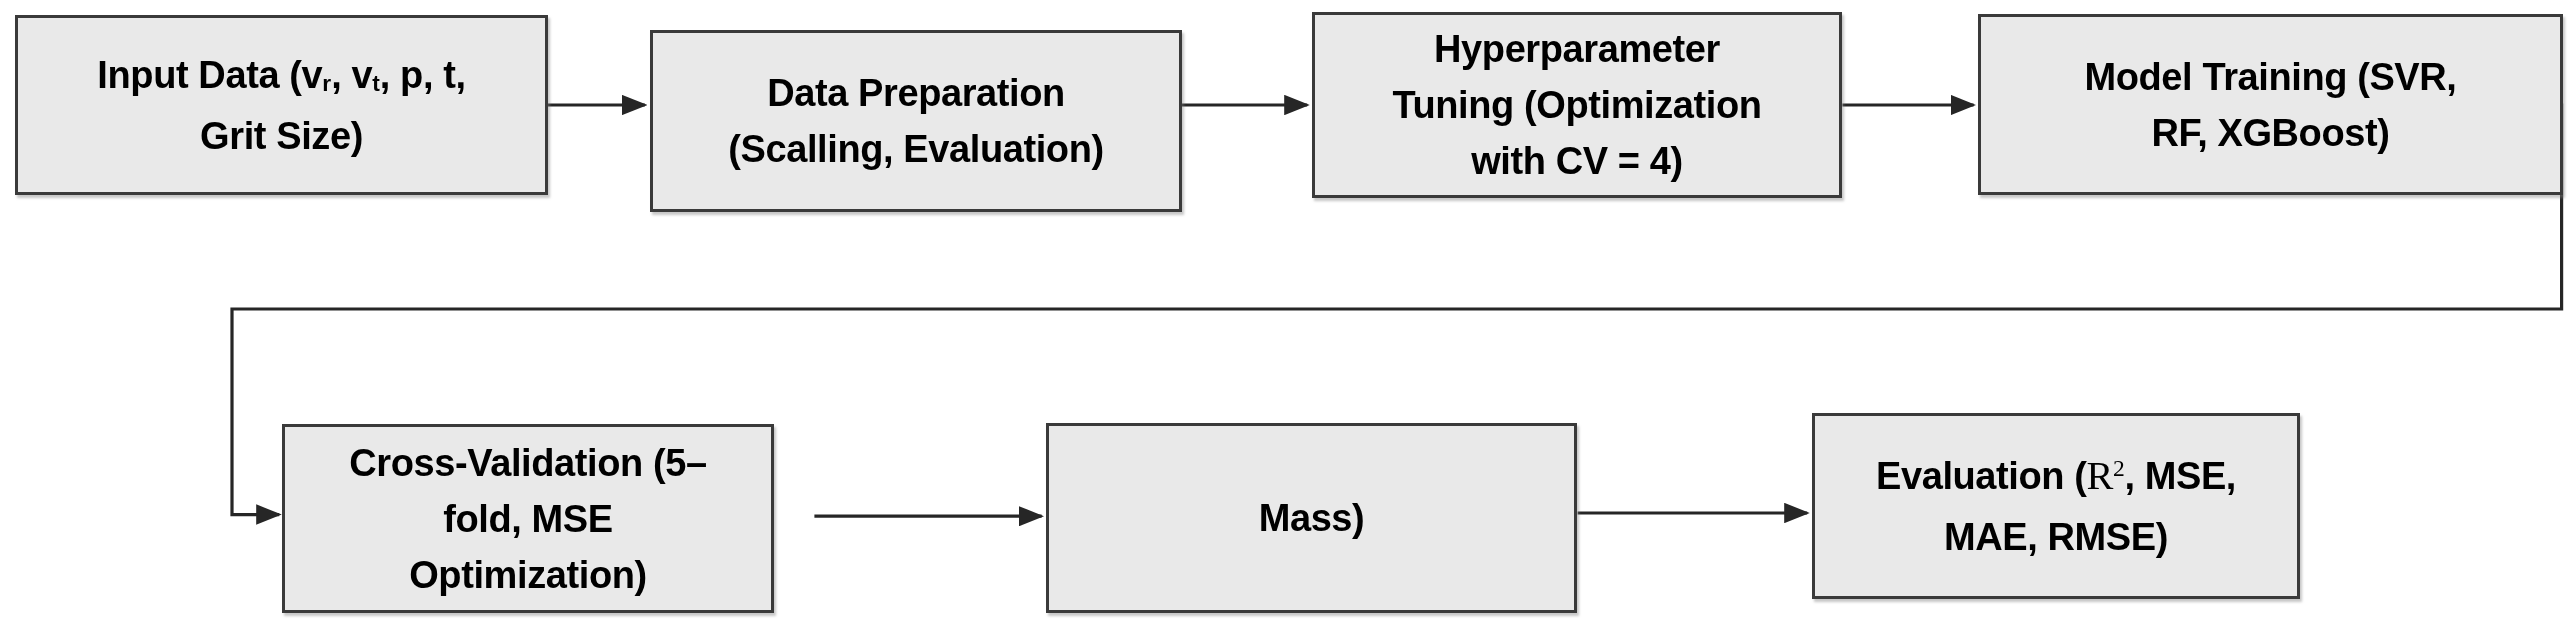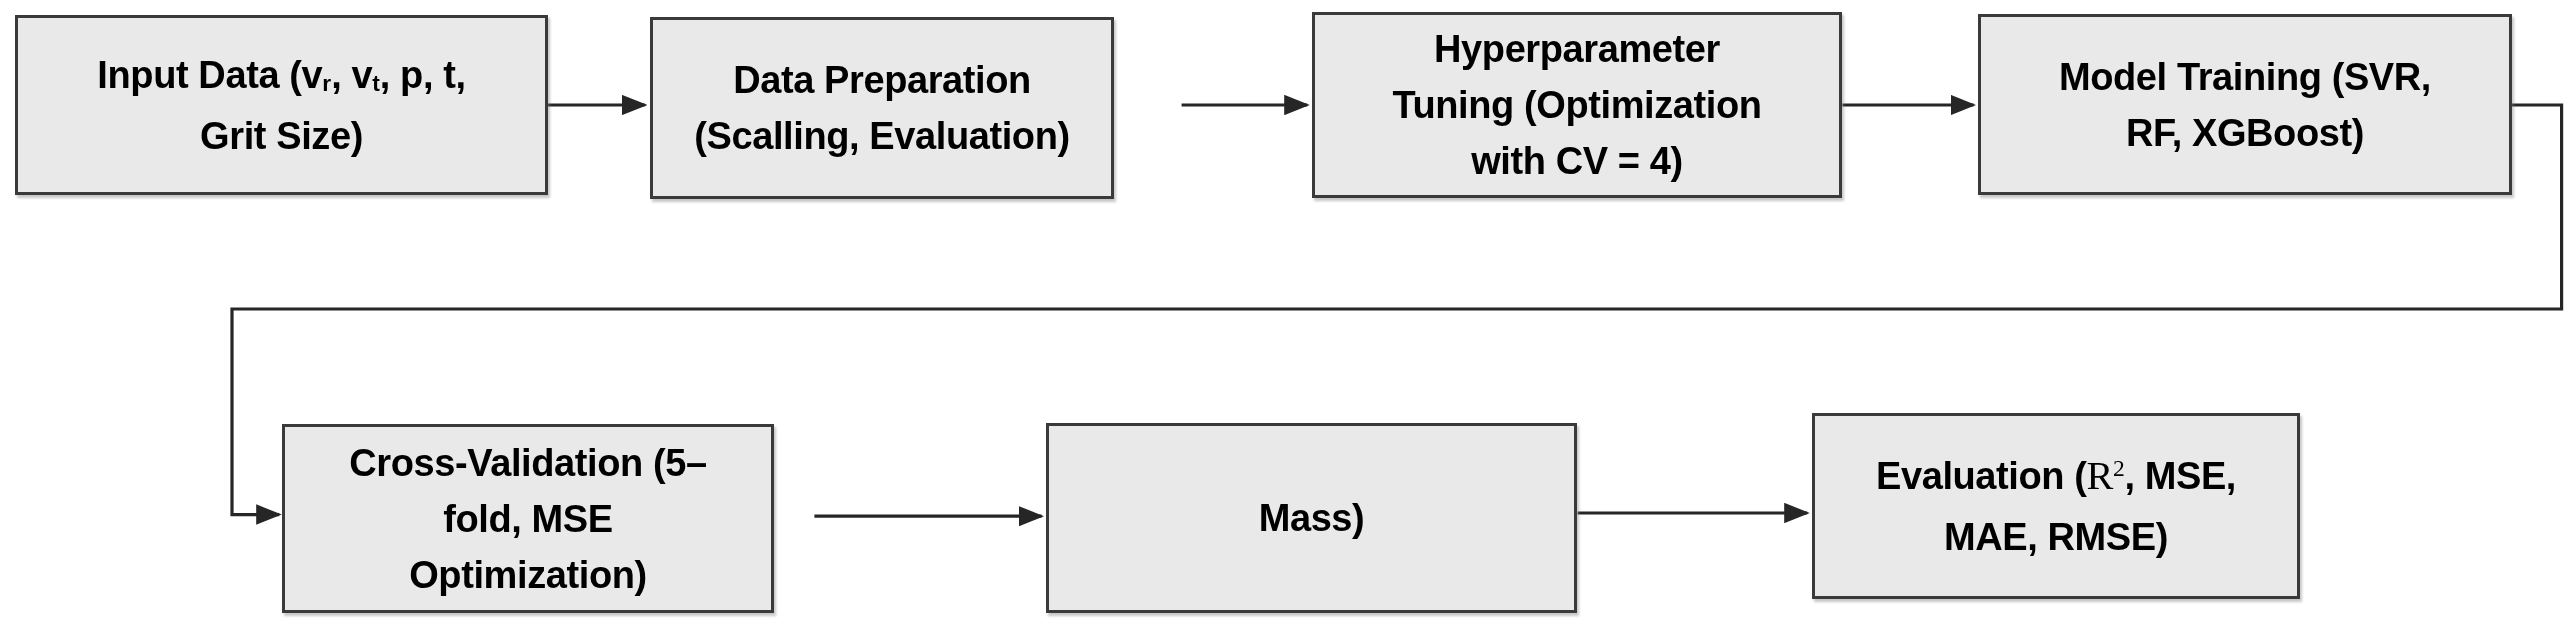--- a/index.html
+++ b/index.html
@@ -62,36 +62,36 @@
     <line x1="1972" y1="641" x2="2259" y2="641" marker-end="url(#arrow)"></line>
   </svg>
 
   <div class="node" style="left:15px;top:15px;width:533px;height:180px">
     <div class="box-text">
         <div><span>Input Data (v</span><span class="f-sub">r</span><span>, v</span><span class="f-sub">t</span><span>, p, t,</span></div>
         <div><span>Grit Size)</span></div>
       </div>
   </div>
 
-  <div class="node" style="left:650px;top:17px;width:464px;height:182px">
+  <div class="node" style="left:650px;top:30px;width:532px;height:182px">
     <div class="box-text">
         <div><span>Data Preparation</span></div>
         <div><span>(Scalling, Evaluation)</span></div>
       </div>
   </div>
 
   <div class="node" style="left:1312px;top:12px;width:530px;height:186px">
     <div class="box-text">
         <div><span>Hyperparameter</span></div>
         <div><span>Tuning (Optimization</span></div>
         <div><span>with CV = 4)</span></div>
       </div>
   </div>
 
-  <div class="node" style="left:1978px;top:14.4px;width:534px;height:181px">
+  <div class="node" style="left:1978px;top:14.4px;width:585px;height:181px">
     <div class="box-text">
         <div><span>Model Training (SVR,</span></div>
         <div><span>RF, XGBoost)</span></div>
       </div>
   </div>
 
   <div class="node" style="left:282px;top:424px;width:492px;height:189px">
     <div class="box-text">
         <div><span>Cross-Validation (5–</span></div>
         <div><span>fold, MSE</span></div>

